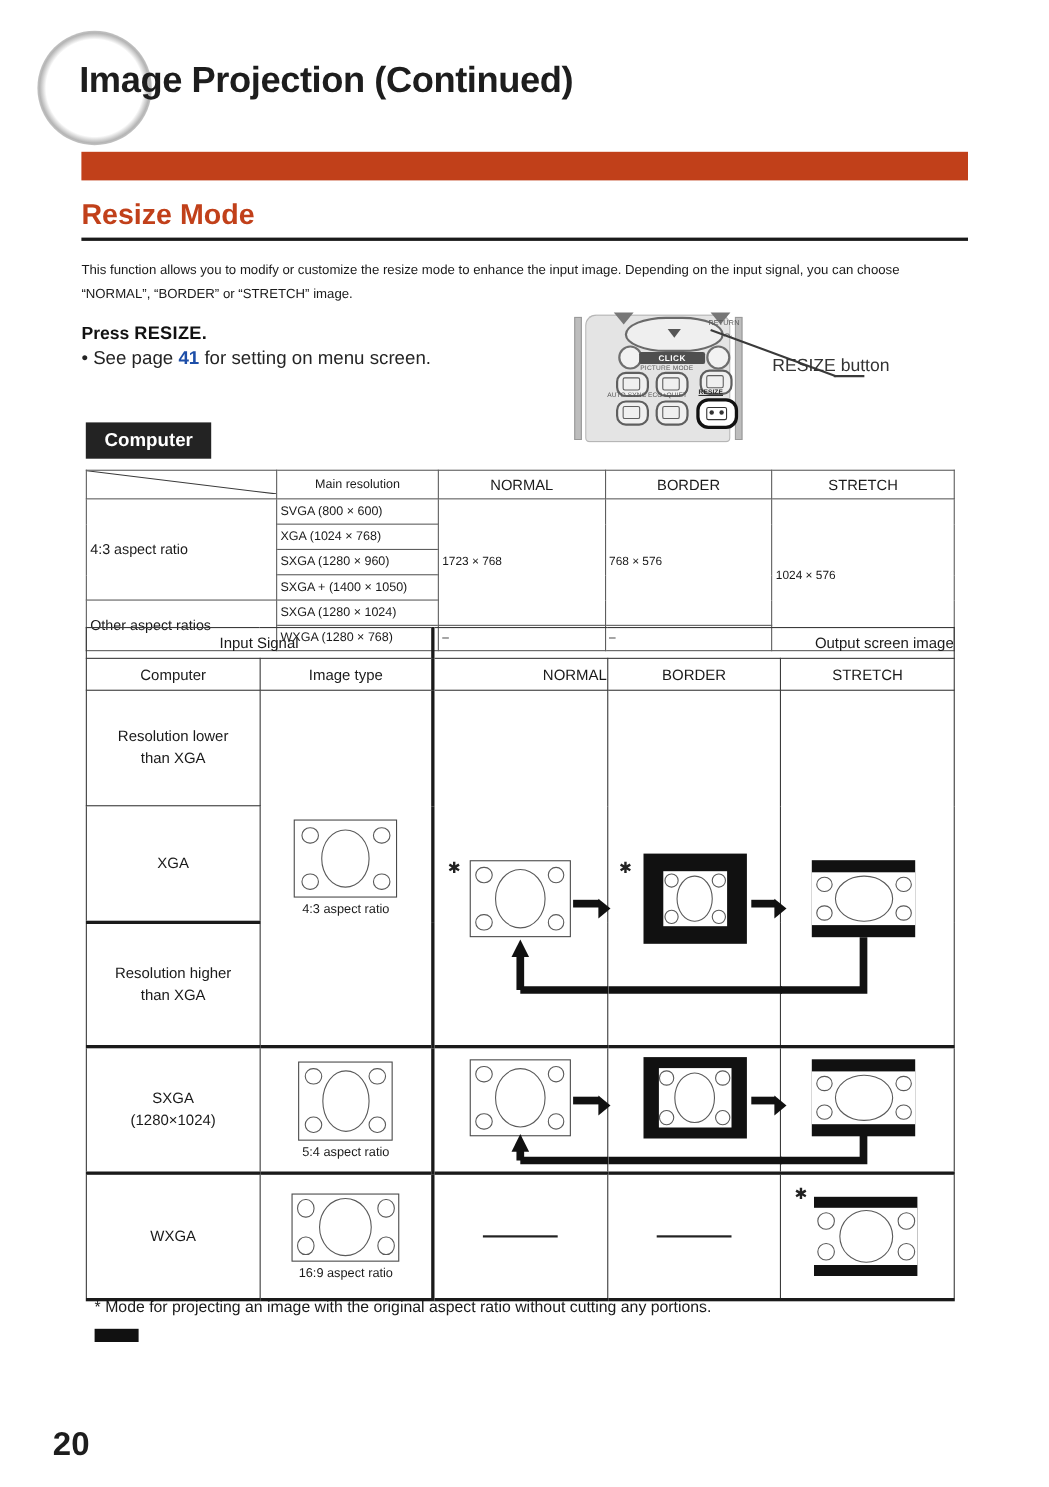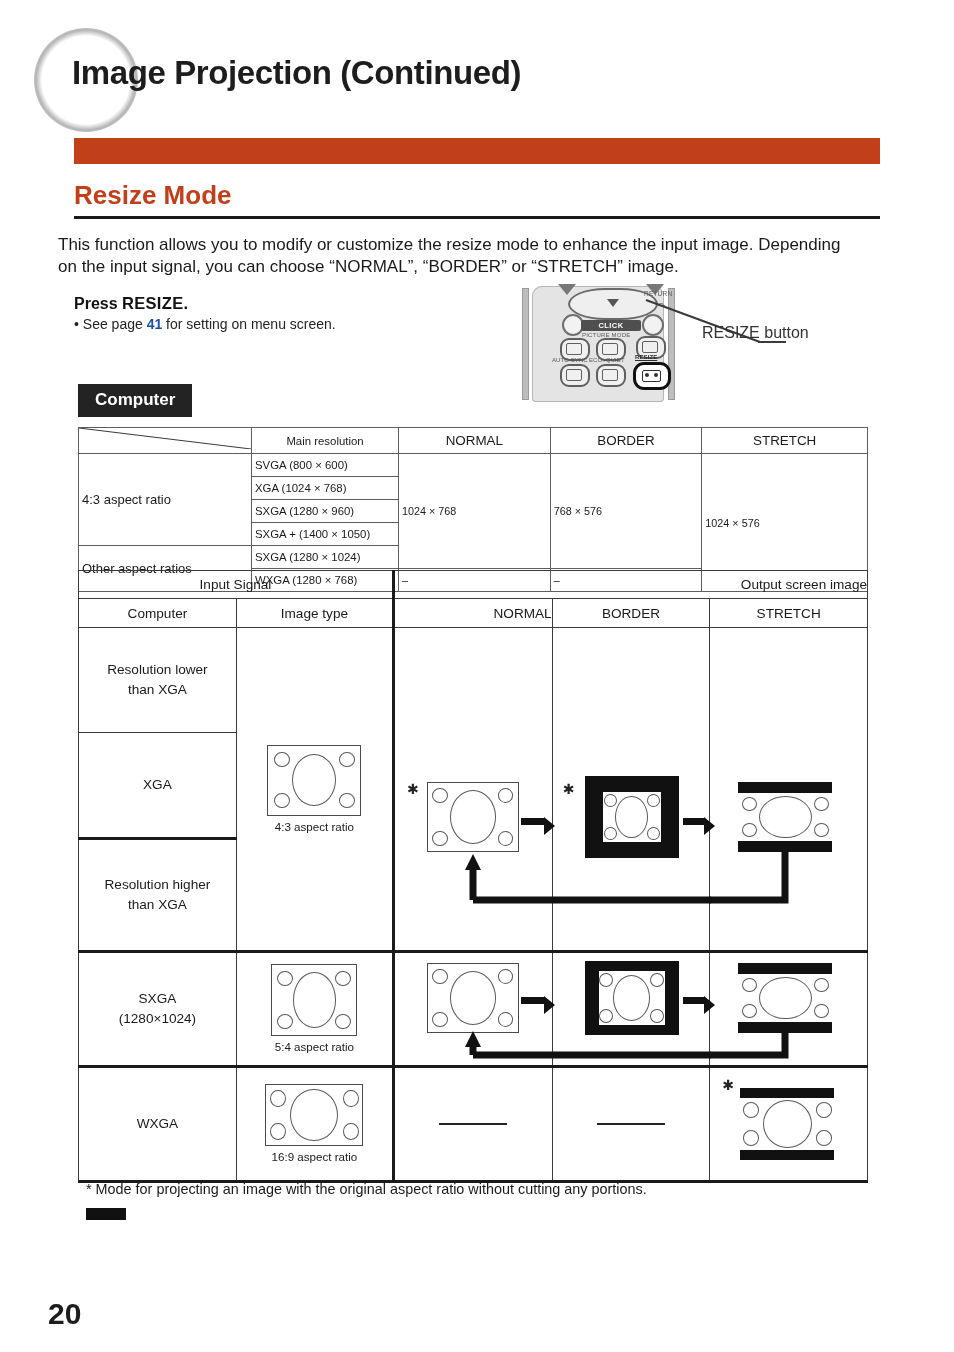--- a/index.html
+++ b/index.html
@@ -69,24 +69,24 @@
     left: 74px;
     top: 216px;
     width: 806px;
     height: 3px;
     background: #1a1a1a;
   }
 
   
   .intro {
     position: absolute;
-    left: 58px;
+    left: 74px;
     top: 234px;
     width: 804px;
-    font-size: 17px;
+    font-size: 12px;
     line-height: 22px;
     color: #1a1a1a;
   }
 
   
   .press-line {
     position: absolute;
     left: 74px;
     top: 294px;
     font-size: 16px;
@@ -94,21 +94,21 @@
     color: #121212;
   }
   .press-line .kbd {
     font-size: 16.5px;
     letter-spacing: 0.3px;
   }
   .see-page {
     position: absolute;
     left: 74px;
     top: 316px;
-    font-size: 14px;
+    font-size: 17px;
     color: #242424;
   }
   .see-page .pg {
     color: #1d4ea8;
     font-weight: bold;
   }
 
   
   .remote {
     position: absolute;
@@ -520,21 +520,21 @@
       </svg>
     </th>
     <th class="hdr res">Main resolution</th>
     <th class="hdr">NORMAL</th>
     <th class="hdr">BORDER</th>
     <th class="hdr">STRETCH</th>
   </tr>
   <tr>
     <td class="grp" rowspan="4">4:3 aspect ratio</td>
     <td class="res">SVGA (800 × 600)</td>
-    <td class="val" rowspan="5">1024 × 768</td>
+    <td class="val" rowspan="5">1723 × 768</td>
     <td class="val" rowspan="5">768 × 576</td>
     <td class="val" rowspan="6">1024 × 576</td>
   </tr>
   <tr>
     <td class="res">XGA (1024 × 768)</td>
   </tr>
   <tr>
     <td class="res">SXGA (1280 × 960)</td>
   </tr>
   <tr>

